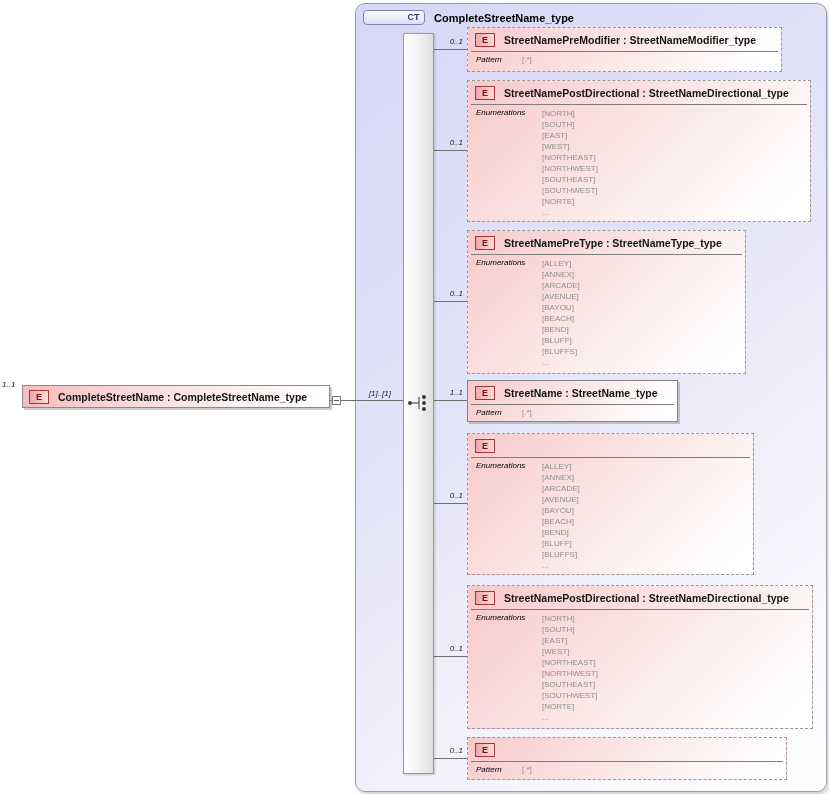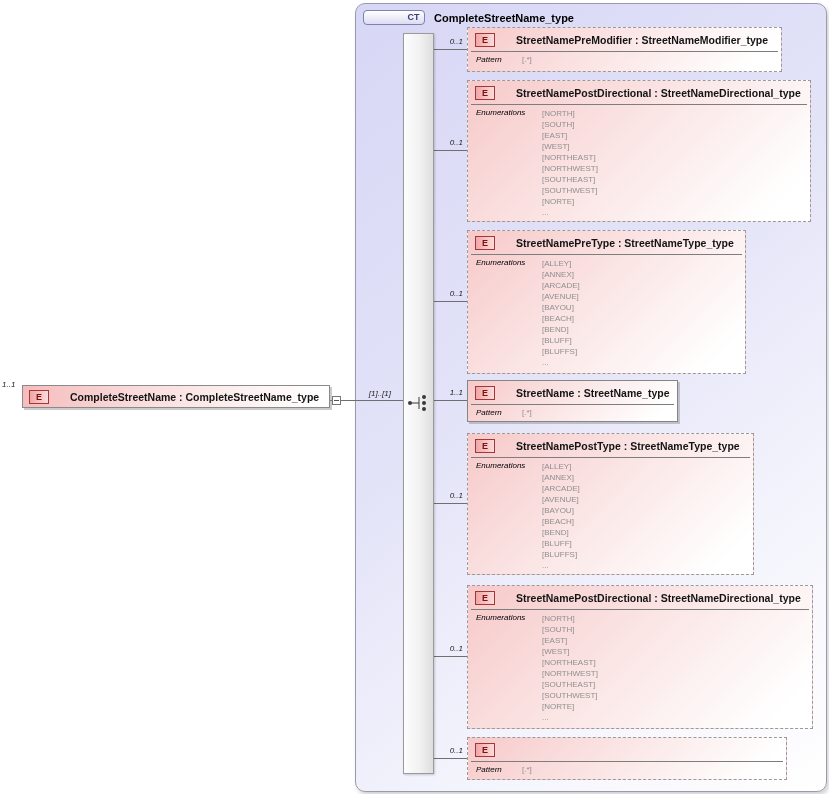--- a/index.html
+++ b/index.html
@@ -38,21 +38,21 @@
   }
   .ebox.dashed{border:1px dashed #9a9a9a;}
   .ebox.solid{border:1px solid #858585;box-shadow:2px 2px 0 rgba(140,140,140,0.45);}
   .ehead{display:flex;align-items:center;height:23px;padding:0 7px;}
   .ebadge{
     flex:none;width:18px;height:12px;line-height:12px;text-align:center;
     font-size:9px;font-weight:bold;color:#7c1212;
     border:1px solid #a23737;
     background:linear-gradient(to right,#f1a6a6,#fcdcdc);
   }
-  .etitle{margin-left:21px;font-size:10.5px;font-weight:bold;color:#141414;white-space:nowrap;}
+  .etitle{margin-left:9px;font-size:10.5px;font-weight:bold;color:#141414;white-space:nowrap;}
   .sep{height:1px;background:#7d7d7d;margin:0 3px;}
   .ebody{padding:3px 24px 0 8px;font-size:8px;}
   .facet-label{font-style:italic;color:#000;}
   .facet-value{color:#8f8f8f;margin-left:18px;}
   .ebody.enum{display:flex;}
   .ebody.enum .facet-label{width:66px;flex:none;}
   .enum-values div{color:#8f8f8f;font-size:8px;line-height:11px;white-space:nowrap;}
   
   .hline{position:absolute;height:1px;background:#6f6f6f;}
   .cardlab{
@@ -190,21 +190,20 @@
     <div class="sep"></div>
     <div class="ebody">
       <span class="facet-label">Pattern</span>
       <span class="facet-value">[.*]</span>
     </div>
   </div>
 
   <div class="ebox dashed" style="left:467px;top:433px;width:285px;height:140px">
     <div class="ehead">
       <span class="ebadge">E</span>
-      <span class="etitle">StreetNamePostType : StreetNameType_type</span>
     </div>
     <div class="sep"></div>
     <div class="ebody enum">
       <span class="facet-label">Enumerations</span>
       <div class="enum-values">
           <div>[ALLEY]</div>
           <div>[ANNEX]</div>
           <div>[ARCADE]</div>
           <div>[AVENUE]</div>
           <div>[BAYOU]</div>

